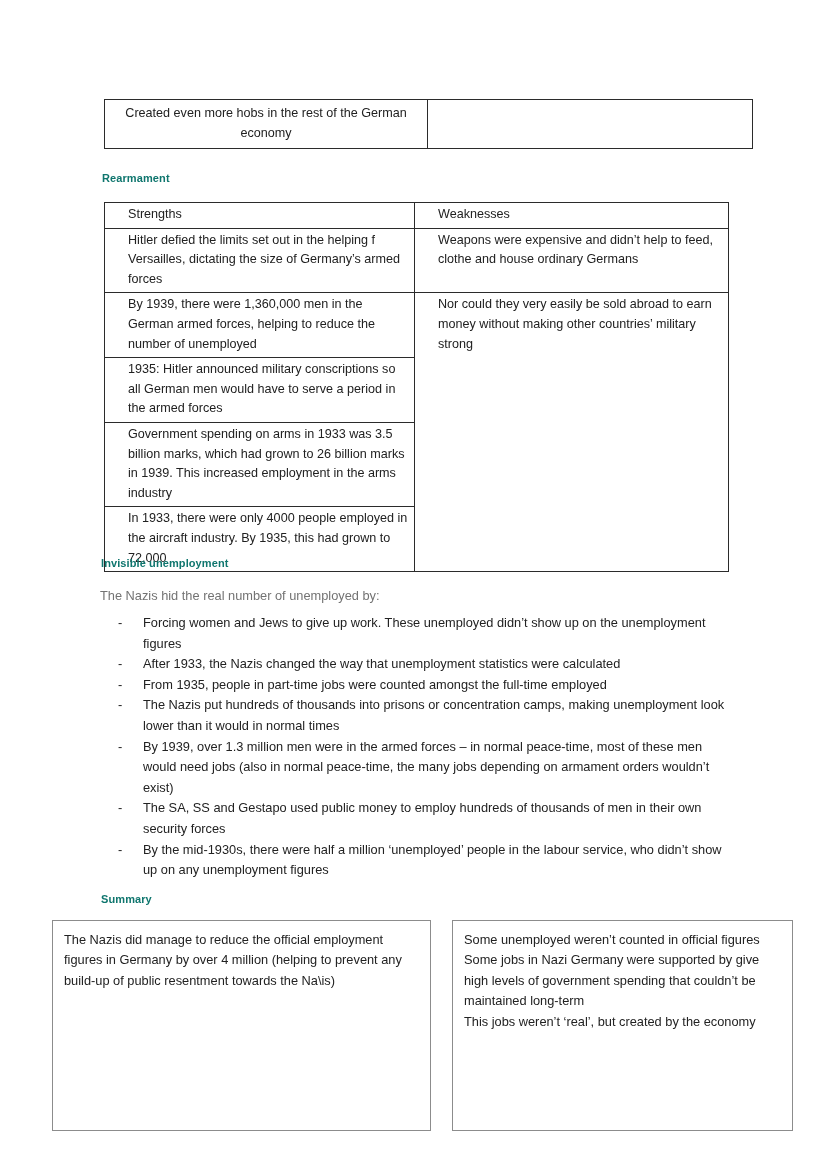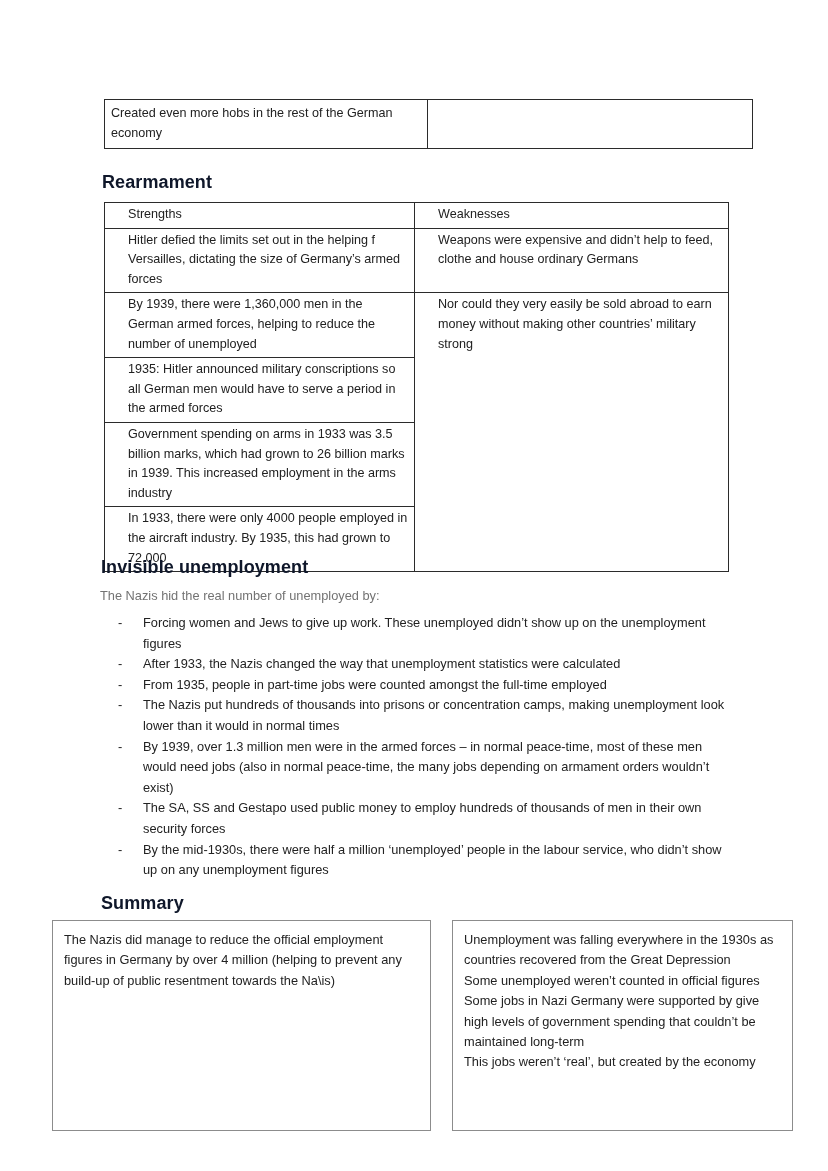--- a/index.html
+++ b/index.html
@@ -36,30 +36,30 @@
     line-height: 19.6px;
     color: #212121;
   }
 
   
   #top-table {
     left: 104px;
     top: 99px;
     width: 624px;
   }
-  #top-table td.c1 { width: 310px; }
+  #top-table td.c1 { width: 310px; text-align: center; }
   #top-table td.c2 { width: 312px; }
   #top-table td { height: 38px; }
 
   
   .section-heading {
     position: absolute;
-    font-size: 18px;
+    font-size: 11px;
     font-weight: bold;
-    color: #0f172a;
+    color: #0f766e;
     letter-spacing: .1px;
   }
   #heading-rearmament { left: 102px; top: 172px; }
   #heading-invisible  { left: 101px; top: 557px; }
   #heading-summary    { left: 101px; top: 893px; text-align: center; }
 
   
   #rearm-table {
     left: 104px;
     top: 202px;
@@ -219,19 +219,18 @@
     </li>
   </ul>
 
   <div class="section-heading" id="heading-summary">Summary</div>
 
   <div class="summary-box" id="summary-left">
     <p>The Nazis did manage to reduce the official employment figures in Germany by over 4 million (helping to prevent any build-up of public resentment towards the Na\is)</p>
   </div>
 
   <div class="summary-box" id="summary-right">
-    <p>Unemployment was falling everywhere in the 1930s as countries recovered from the Great Depression</p>
     <p>Some unemployed weren’t counted in official figures</p>
     <p>Some jobs in Nazi Germany were supported by give high levels of government spending that couldn’t be maintained long-term</p>
     <p>This jobs weren’t ‘real’, but created by the economy</p>
   </div>
 
 </div>
 
 </body></html>

